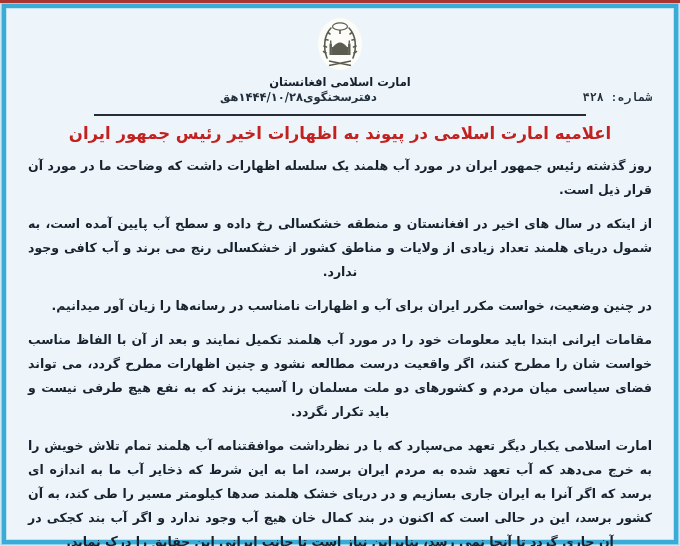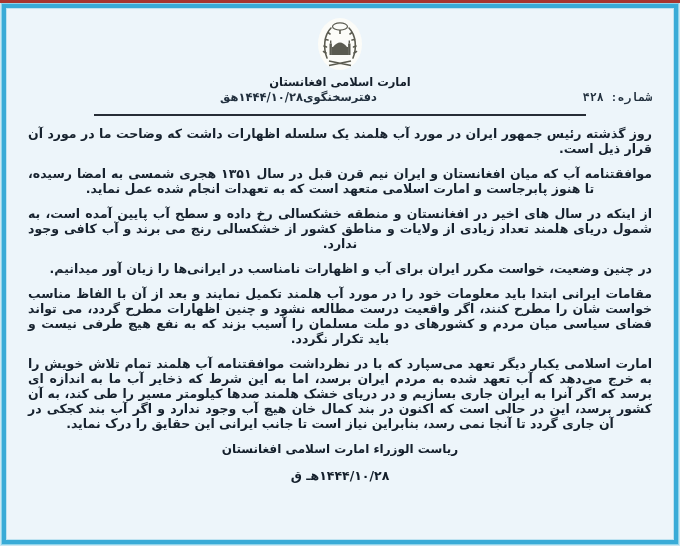--- a/index.html
+++ b/index.html
@@ -36,21 +36,21 @@
     border:none;border-top:2px solid #272d36;
     width:79%;margin:9px auto 0 auto;
   }
   .title{
     margin:7px 0 0 0;text-align:center;
     font-size:16.5px;font-weight:bold;color:#c32120;line-height:21px;
   }
   .body-text{margin-top:10px;}
   .body-text p{
     margin:0 0 10px 0;
-    font-size:12.5px;font-weight:bold;line-height:15px;
+    font-size:12.5px;font-weight:bold;line-height:24px;
     color:#17222e;
     text-align:justify;
   }
   .body-text p.last-center{text-align-last:center;}
   .sig{
     text-align:center;font-size:12px;font-weight:bold;color:#141f2b;
     margin-top:8px;line-height:16px;
   }
   .f-date{
     text-align:center;font-size:12.5px;font-weight:bold;color:#141f2b;
@@ -91,26 +91,26 @@
     <div class="org-name">امارت اسلامی افغانستان</div>
 
     <div class="header-row">
       <div class="header-num">شماره: ۴۲۸</div>
       <div class="header-office">دفترسخنگوی</div>
       <div class="header-date">۱۴۴۴/۱۰/۲۸هق</div>
     </div>
 
     <hr class="rule">
 
+    <h1 class="title">اعلامیه امارت اسلامی در پیوند به اظهارات اخیر رئیس جمهور ایران</h1>
 
     <div class="body-text">
       <p>روز گذشته رئیس جمهور ایران در مورد آب هلمند یک سلسله اظهارات داشت که وضاحت ما در مورد آن قرار ذیل است.</p>
-      <p class="last-center">موافقتنامه آب که میان افغانستان و ایران نیم قرن قبل در سال ۱۳۵۱ هجری شمسی به امضا رسیده، تا هنوز پابرجاست و امارت اسلامی متعهد است که به تعهدات انجام شده عمل نماید.</p>
       <p class="last-center">از اینکه در سال های اخیر در افغانستان و منطقه خشکسالی رخ داده و سطح آب پایین آمده است، به شمول دریای هلمند تعداد زیادی از ولایات و مناطق کشور از خشکسالی رنج می برند و آب کافی وجود ندارد.</p>
-      <p>در چنین وضعیت، خواست مکرر ایران برای آب و اظهارات نامناسب در ایرانی‌ها را زیان آور میدانیم.</p>
+      <p>در چنین وضعیت، خواست مکرر ایران برای آب و اظهارات نامناسب در رسانه‌ها را زیان آور میدانیم.</p>
       <p class="last-center">مقامات ایرانی ابتدا باید معلومات خود را در مورد آب هلمند تکمیل نمایند و بعد از آن با الفاظ مناسب خواست شان را مطرح کنند، اگر واقعیت درست مطالعه نشود و چنین اظهارات مطرح گردد، می تواند فضای سیاسی میان مردم و کشورهای دو ملت مسلمان را آسیب بزند که به نفع هیچ طرفی نیست و باید تکرار نگردد.</p>
       <p class="last-center">امارت اسلامی یکبار دیگر تعهد می‌سپارد که با در نظرداشت موافقتنامه آب هلمند تمام تلاش خویش را به خرج می‌دهد که آب تعهد شده به مردم ایران برسد، اما به این شرط که ذخایر آب ما به اندازه ای برسد که اگر آنرا به ایران جاری بسازیم و در دریای خشک هلمند صدها کیلومتر مسیر را طی کند، به آن کشور برسد، این در حالی است که اکنون در بند کمال خان هیچ آب وجود ندارد و اگر آب بند کجکی در آن جاری گردد تا آنجا نمی رسد، بنابراین نیاز است تا جانب ایرانی این حقایق را درک نماید.</p>
     </div>
 
     <div class="sig">ریاست الوزراء امارت اسلامی افغانستان</div>
 
     <div class="f-date">۱۴۴۴/۱۰/۲۸هـ ق</div>
 
   </div>
 </div>

